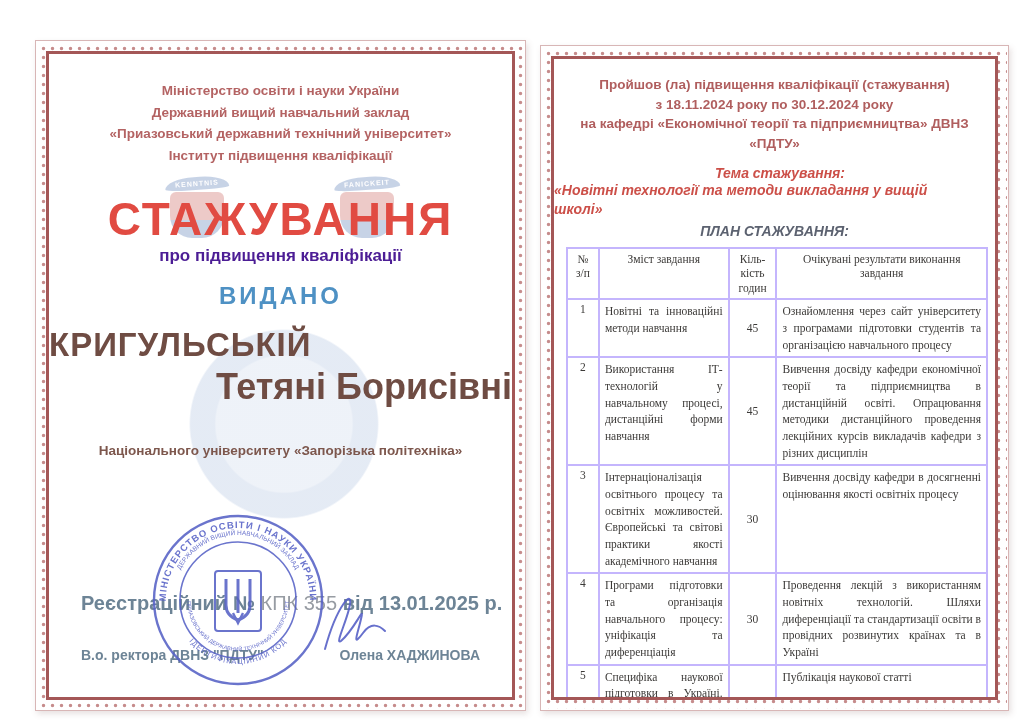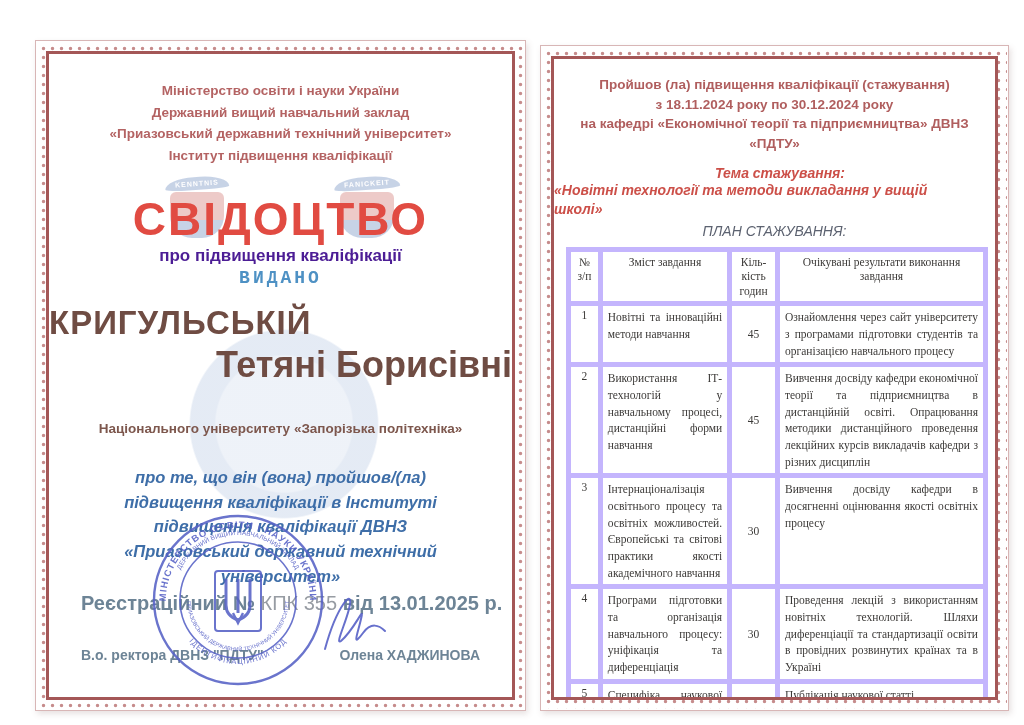--- a/index.html
+++ b/index.html
@@ -17,22 +17,22 @@
   .inner { position:relative; width:100%; height:100%; border:3px solid #a45757;
            background:#fff; overflow:hidden; }
 
   
   .lp-header { margin-top:26px; text-align:center; color:#b46363; font-weight:bold;
                font-size:13.5px; line-height:1.6; position:relative; z-index:3; }
   .lp-title { margin-top:30px; text-align:center; color:#e14b42; font-weight:800;
               font-size:46px; letter-spacing:2px; line-height:1.0; position:relative; z-index:3; }
   .lp-subtitle { margin-top:4px; text-align:center; color:#4c1d95; font-weight:bold;
                  font-size:17px; position:relative; z-index:3; }
-  .lp-issued { margin-top:2px; text-align:center; color:#4e91c4; font-weight:bold;
-               font-size:18px; letter-spacing:3px; position:relative; z-index:3;font-family:Liberation Mono, monospace; }
+  .lp-issued { margin-top:16px; text-align:center; color:#4e91c4; font-weight:bold;
+               font-size:24px; letter-spacing:3px; position:relative; z-index:3; }
   .lp-surname { margin-top:16px; text-align:left; color:#6f4c43; font-weight:800;
                 font-size:33px; letter-spacing:1px; position:relative; z-index:3; }
   .lp-name { margin-top:2px; text-align:right; color:#6f4c43; font-weight:bold;
              font-size:36px; position:relative; z-index:3; }
   .lp-position { margin-top:12px; text-align:center; color:#7d574d; font-weight:600;
                  font-size:13.5px; line-height:1.5; position:relative; z-index:3; }
   .lp-body { margin-top:26px; text-align:center; color:#3e6ea8; font-weight:bold;
              font-style:italic; font-size:16.5px; line-height:1.5; position:relative; z-index:3; }
   .lp-reg { position:absolute; left:32px; top:518px; color:#6d8496; font-size:20px;
             font-weight:600; z-index:4;margin-top:20px; }
@@ -60,25 +60,25 @@
            opacity:.88; }
   .signature { position:absolute; left:262px; bottom:34px; width:90px; height:80px; z-index:6; }
 
   
   .rp-intro { margin-top:16px; text-align:center; color:#b05e5e; font-weight:bold;
               font-size:13.5px; line-height:1.45; }
   .rp-theme-label { margin-top:12px; text-align:center; color:#cc4f48; font-weight:bold;
                     font-style:italic; font-size:14px;padding-left:11px; }
   .rp-theme { text-align:left; color:#cc4f48; font-weight:bold; font-style:italic;
               font-size:14px; line-height:1.35; }
-  .rp-plan-label { margin-top:4px; text-align:center; color:#5c6270; font-weight:normal;
+  .rp-plan-label { margin-top:4px; text-align:center; color:#5c6270; font-weight:bold;
                    font-style:italic; font-size:14px; }
   .rp-table { border-collapse:collapse; margin:8px 8px 0 12px; width:422px;
               font-family:"Liberation Serif", serif; font-size:11.5px; color:#3c3a38; }
-  .rp-table th, .rp-table td { border:5px solid #c4b5fd; padding:3px 5px; vertical-align:top; }
+  .rp-table th, .rp-table td { border:2px solid #c4b5fd; padding:3px 5px; vertical-align:top; }
   .rp-table th { font-weight:normal; text-align:center; line-height:1.25; }
   .rp-table td.c-num { text-align:center; }
   .rp-table td.c-hours { text-align:center; vertical-align:middle; }
   .rp-table td.c-task { line-height:1.45; text-align:justify; }
   .rp-table td.c-result { line-height:1.45; text-align:justify; }
 </style>
 </head>
 <body>
 
 <div class="page page-left">
@@ -90,29 +90,28 @@
       <div class="shield"></div>
     </div>
     <div class="emblem emblem-right">
       <span class="ribbon">FANICKEIT</span>
       <div class="shield"></div>
     </div>
     <div class="big-wm"></div>
 
     <div class="lp-header"><span>Міністерство освіти і науки України</span><br><span>Державний вищий навчальний заклад</span><br><span>«Приазовський державний технічний університет»</span><br><span>Інститут підвищення кваліфікації</span></div>
 
-    <div class="lp-title">СВІДОЦТВО</div>
+    <div class="lp-title">СТАЖУВАННЯ</div>
     <div class="lp-subtitle">про підвищення кваліфікації</div>
     <div class="lp-issued">ВИДАНО</div>
 
     <div class="lp-surname">КРИГУЛЬСЬКІЙ</div>
     <div class="lp-name">Тетяні Борисівні</div>
     <div class="lp-position"><br><span>Національного університету «Запорізька політехніка»</span></div>
 
-    <div class="lp-body"><span>про те, що він (вона) пройшов/(ла)</span><br><span>підвищення кваліфікації в Інституті</span><br><span>підвищення кваліфікації ДВНЗ</span><br><span>«Приазовський державний технічний</span><br><span>університет»</span></div>
 
     <div class="lp-reg">
       <span>Реєстраційний №</span>
       <span class="reg-number">КПК 355</span>
       <span>від 13.01.2025 р.</span>
     </div>
 
     <div class="lp-footer">
       <span>В.о. ректора ДВНЗ "ПДТУ"</span>
       <span>Олена ХАДЖИНОВА</span>

